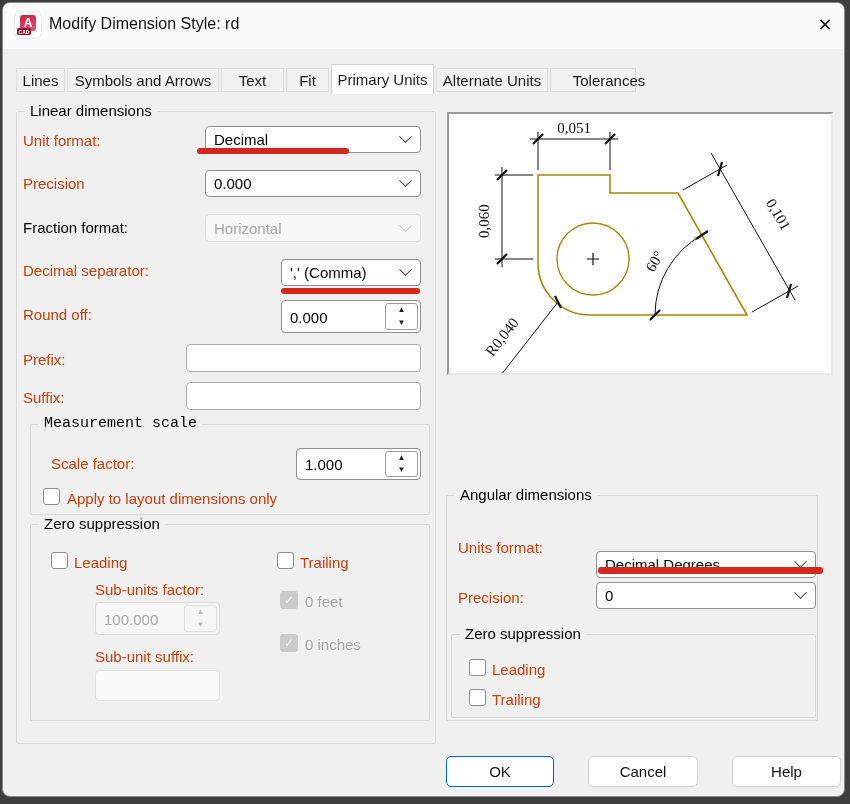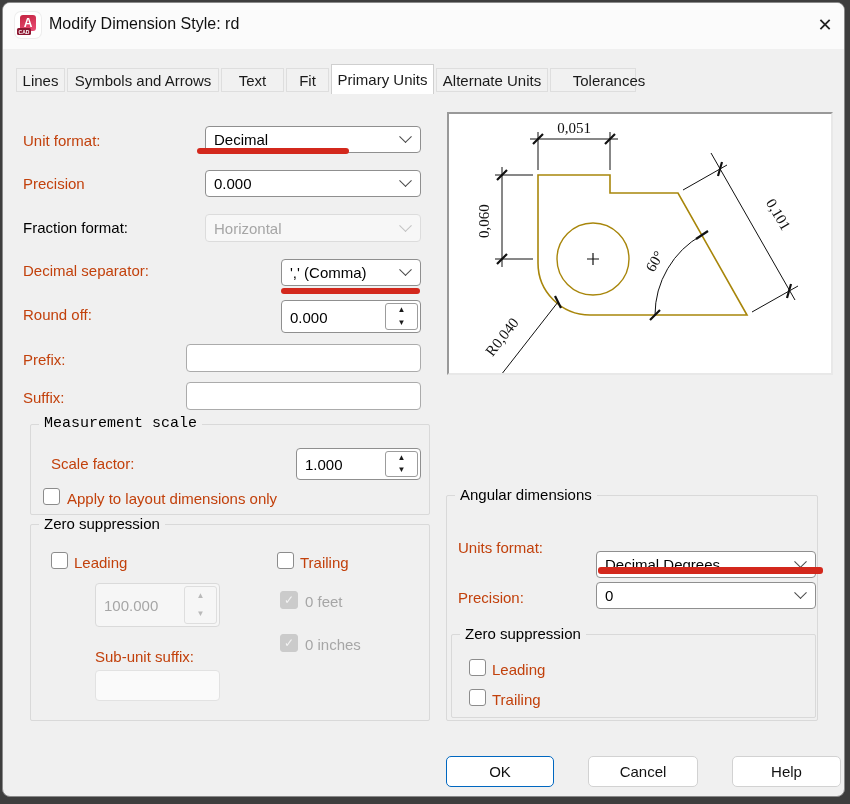--- a/index.html
+++ b/index.html
@@ -67,20 +67,23 @@
   </div>
 
   <div class="tab" style="left:13px;width:49px;">Lines</div>
   <div class="tab" style="left:64px;width:152px;">Symbols and Arrows</div>
   <div class="tab" style="left:218px;width:63px;">Text</div>
   <div class="tab" style="left:283px;width:43px;">Fit</div>
   <div class="tab active" style="left:328px;width:103px;">Primary Units</div>
   <div class="tab" style="left:433px;width:112px;">Alternate Units</div>
   <div class="tab" style="left:547px;width:86px;padding-left:32px;">Tolerances</div>
 
+  <div class="group" style="left:13px;top:108px;width:420px;height:633px;">
+    <span class="glabel">Linear dimensions</span>
+  </div>
 
   <div class="lbl" style="left:20px;top:129px;">Unit format:</div>
   <div class="dd" style="left:202px;top:123px;width:216px;height:27px;">
     <span>Decimal</span>
     <span class="chev"></span>
   </div>
   <div class="annot" style="left:194px;top:145px;width:152px;background:#d3281c;"></div>
 
   <div class="lbl" style="left:20px;top:172px;">Precision</div>
   <div class="dd" style="left:202px;top:167px;width:216px;height:27px;">
@@ -132,21 +135,21 @@
 
   <div class="group" style="left:27px;top:521px;width:400px;height:197px;">
     <span class="glabel">Zero suppression</span>
   </div>
   <div class="cb" style="left:48px;top:549px;"></div>
   <div class="lbl" style="left:71px;top:551px;">Leading</div>
   <div class="cb" style="left:274px;top:549px;"></div>
   <div class="lbl" style="left:297px;top:551px;">Trailing</div>
 
   <div class="lbl" style="left:92px;top:578px;">Sub-units factor:</div>
-  <div class="spin dis" style="left:92px;top:580px;width:125px;height:44px;">
+  <div class="spin dis" style="left:92px;top:599px;width:125px;height:33px;">
     <span class="val">100.000</span>
     <span class="spinbtns">
       <span>▲</span>
       <span>▼</span>
     </span>
   </div>
 
   <div class="cb dis-ck" style="left:277px;top:588px;">
     <span>✓</span>
   </div>

